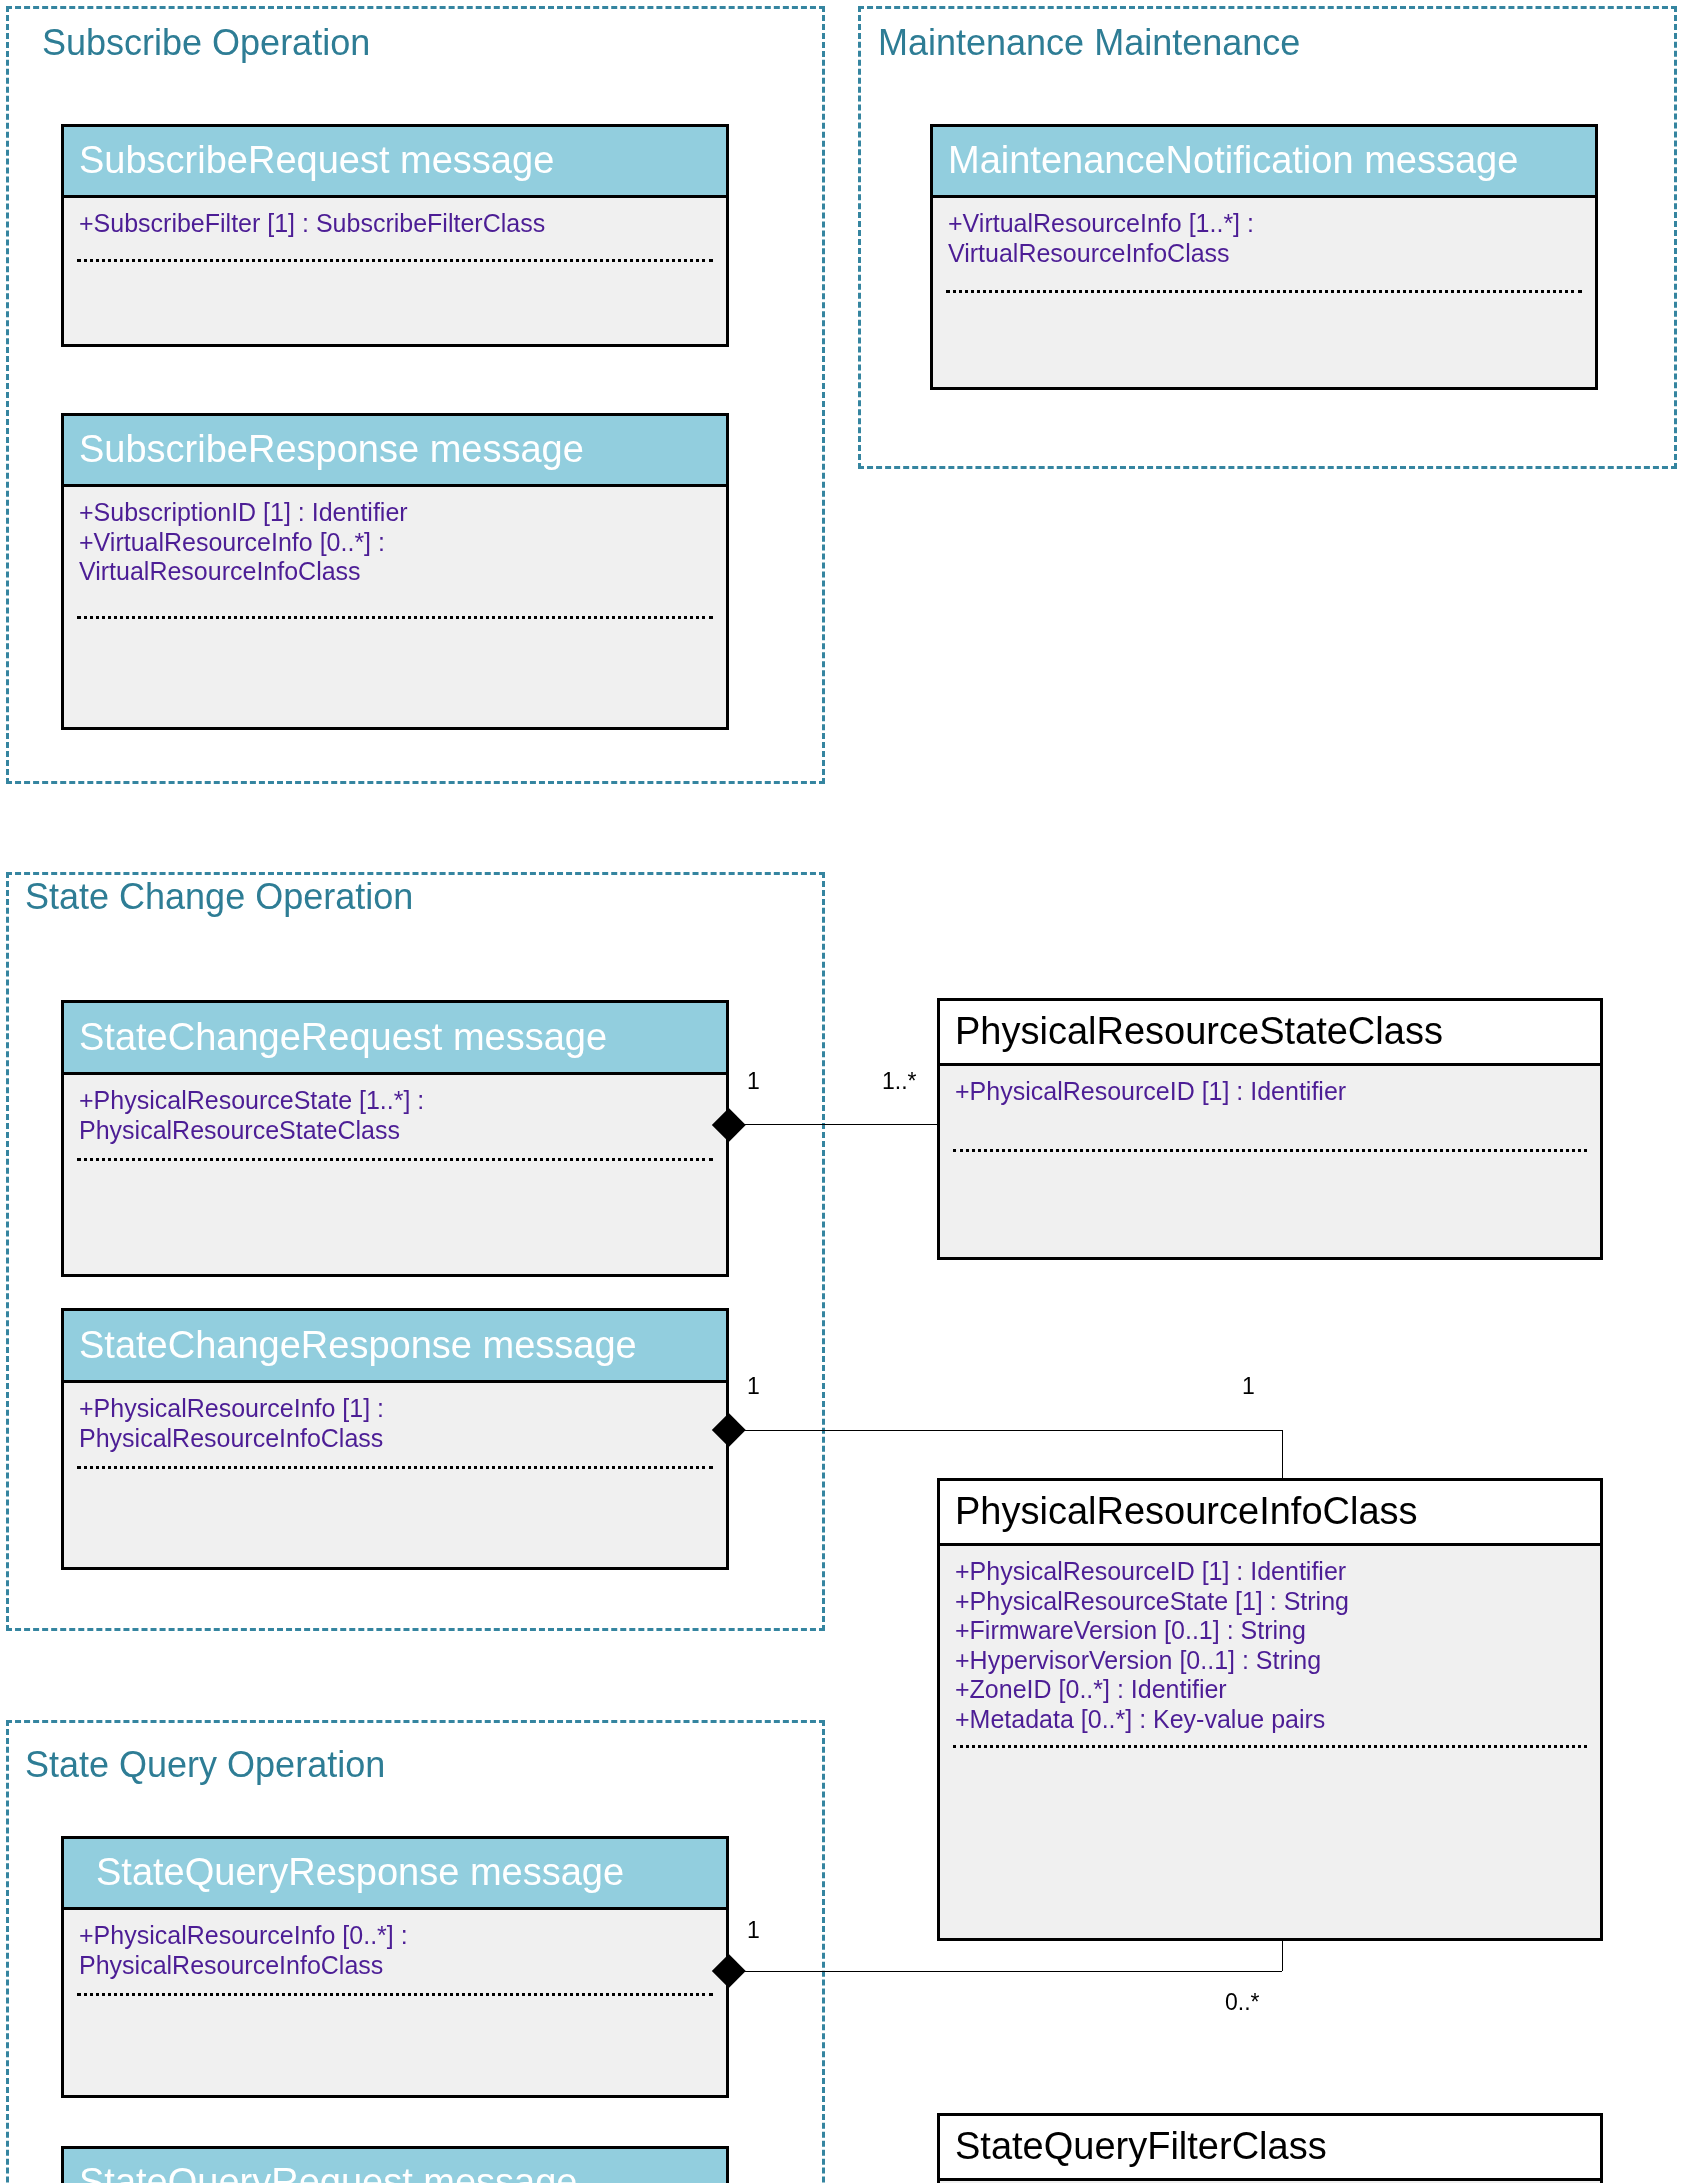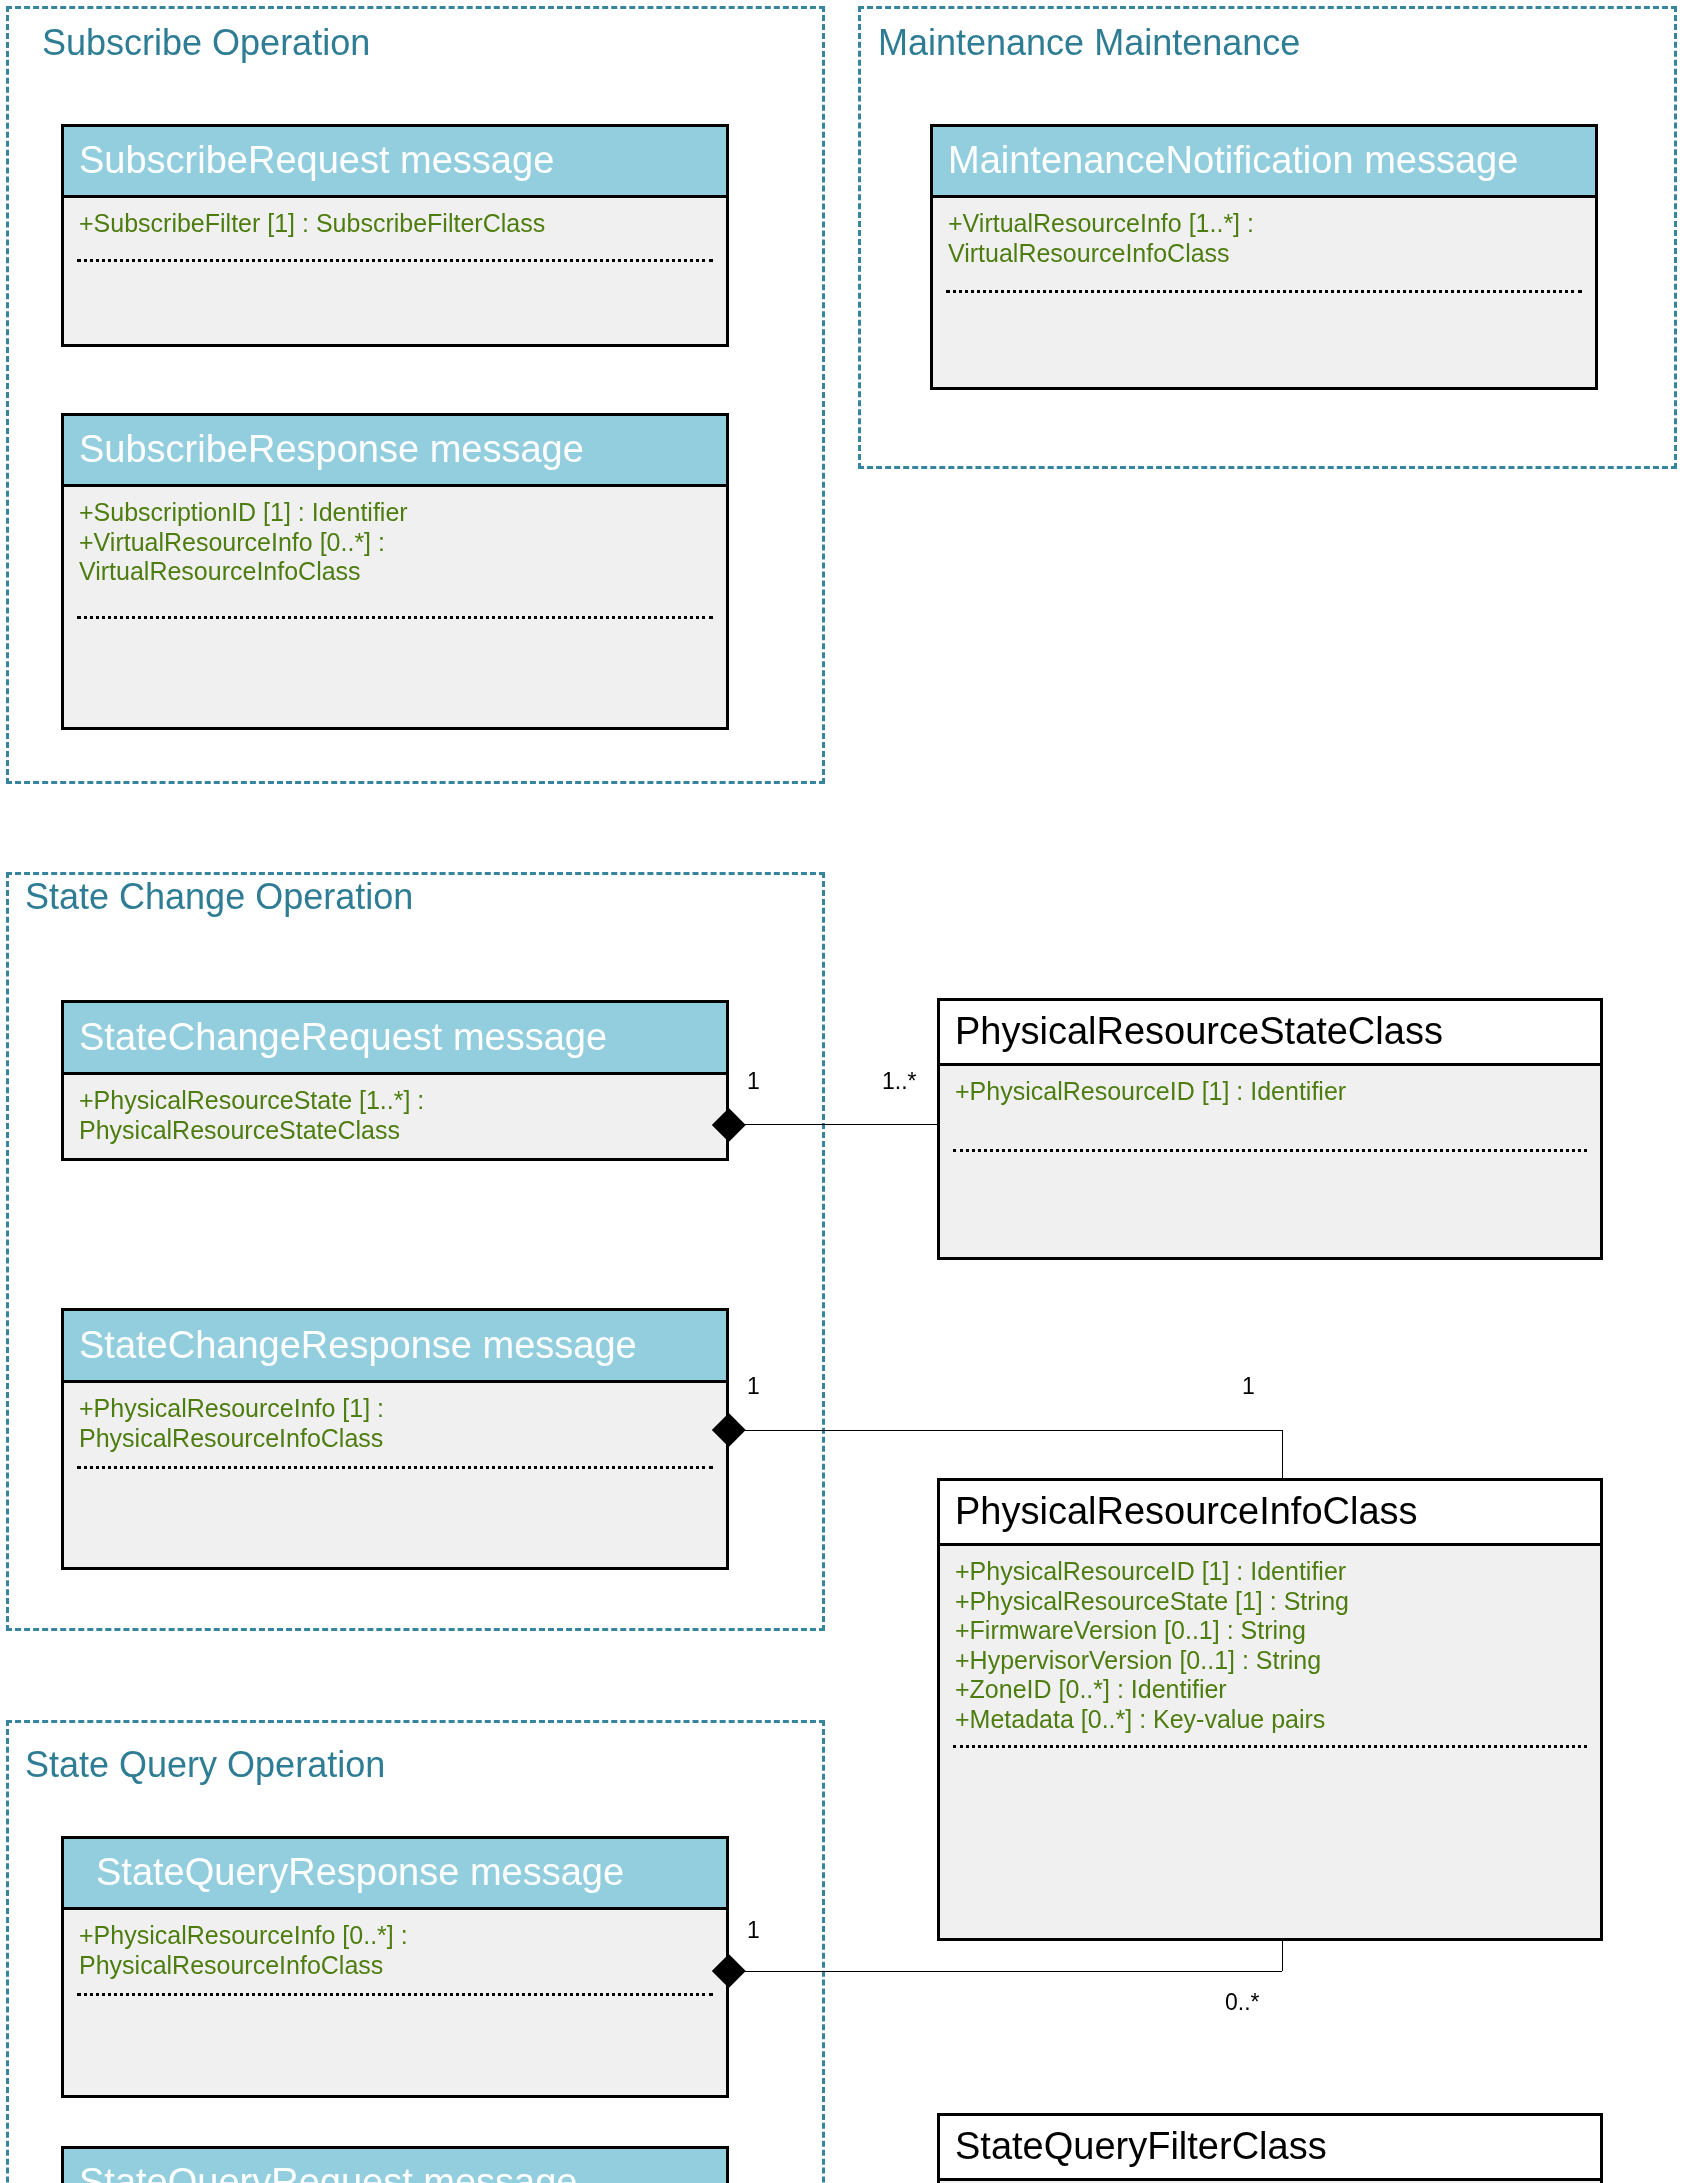--- a/index.html
+++ b/index.html
@@ -63,21 +63,21 @@
   }
   .umlbox .body {
     position: relative;
     box-sizing: border-box;
     background: #F0F0F0;
     padding: 11.4px 15px 0 15px;
   }
   .umlbox .attr {
     font-size: 25px;
     line-height: 1.18;
-    color: #4d7c0f;
+    color: #4c1d95;
     white-space: pre-wrap;
   }
   .umlbox .sep {
     position: absolute;
     left: 13px;
     right: 13px;
     border-top: 3.1px dotted #000000;
   }
 
   
@@ -138,21 +138,21 @@
     <div class="body" style="height:195px;">
       <div class="attr">+VirtualResourceInfo [1..*] :
 VirtualResourceInfoClass</div>
       <div class="sep" style="top:92px;"></div>
     </div>
   </div>
 
   <div class="package" style="left:6.1px; top:872px; width:819px; height:759px;"></div>
   <div class="package-title" style="left:25px; top:879px;">State Change Operation</div>
 
-  <div class="umlbox" style="left:61px; top:1000px; width:668px; height:161px;">
+  <div class="umlbox" style="left:61px; top:1000px; width:668px; height:277px;">
     <div class="head msg" style="height:72px;">StateChangeRequest message</div>
     <div class="body" style="height:151px;">
       <div class="attr">+PhysicalResourceState [1..*] :
 PhysicalResourceStateClass</div>
       <div class="sep" style="top:83px;"></div>
     </div>
   </div>
 
   <div class="umlbox" style="left:61px; top:1308px; width:668px; height:262px;">
     <div class="head msg" style="height:72px;">StateChangeResponse message</div>

